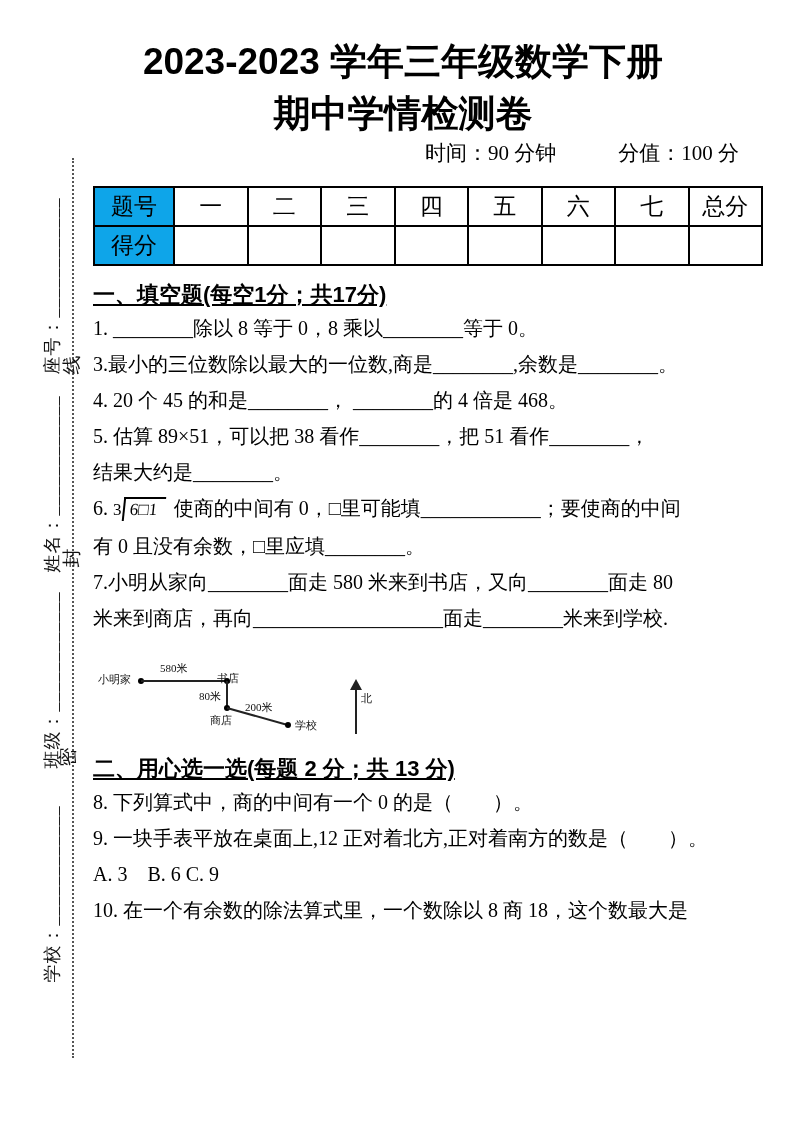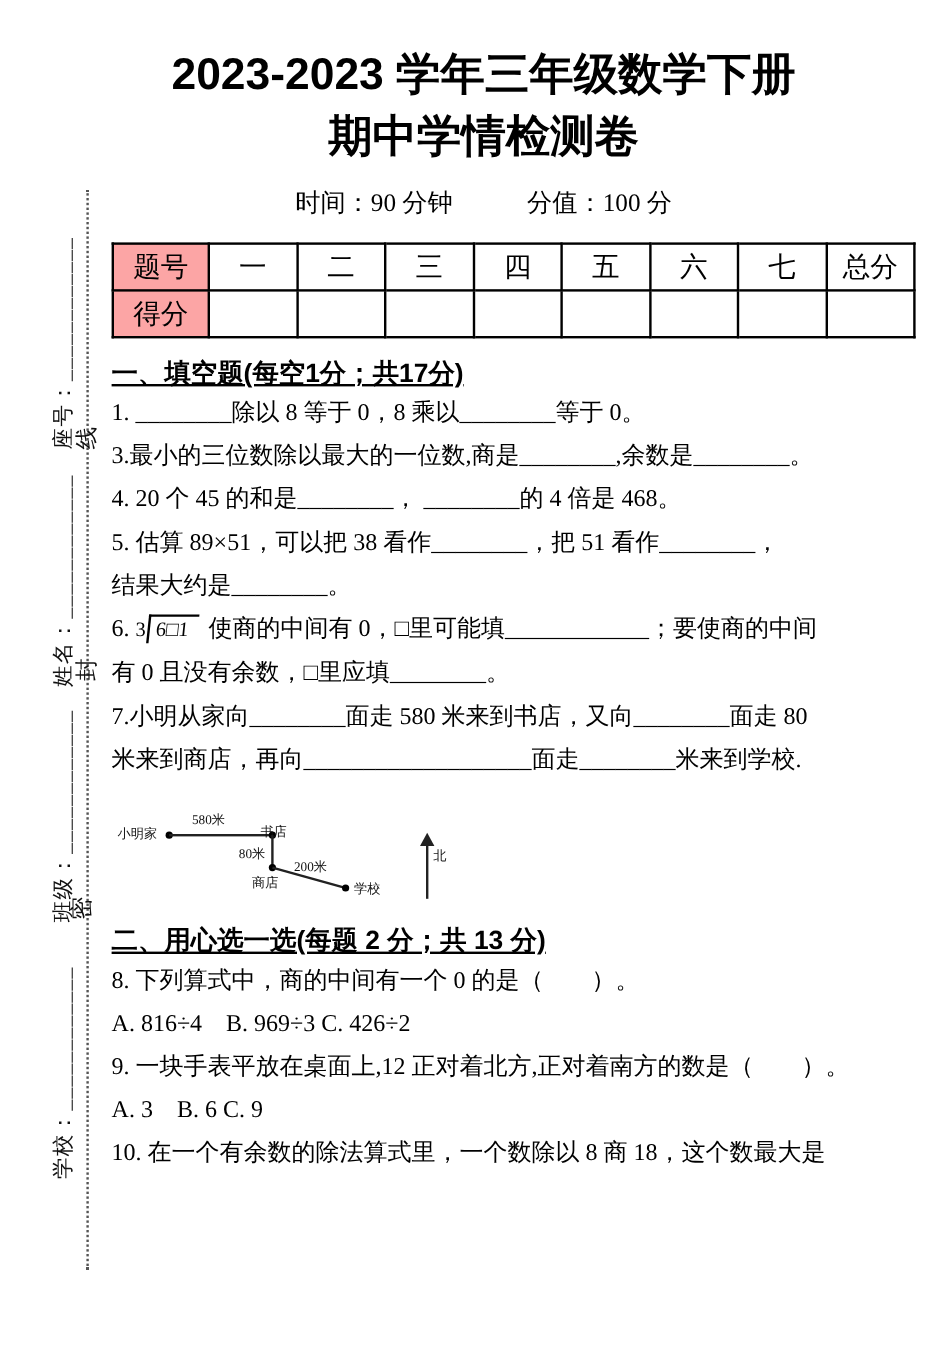--- a/index.html
+++ b/index.html
@@ -18,27 +18,27 @@
                 white-space: nowrap; font-size: 18px; letter-spacing: 1px; color:#111; }
   .seal-char { position: absolute; left: 72px; transform: translate(-50%,-50%) rotate(-90deg);
                font-size: 19px; color:#111; }
 
   
   .content { position: absolute; left: 93px; top: 0; width: 672px; }
   .hdr { position: relative; left: -26px; text-align: center; }
   .title { font-family: "Liberation Sans", "DejaVu Sans", sans-serif;
            font-weight: bold; font-size: 37px; line-height: 52px; }
   .title1 { margin-top: 36px; }
-  .meta { margin-top: 16px; display: flex; justify-content: center; gap: 62px;
+  .meta { display: flex; justify-content: flex-end; gap: 62px;
           font-size: 21px; line-height: 26px; }
 
   table.score-table { border-collapse: collapse; table-layout: fixed; width: 670px; margin-top: 20px; }
   table.score-table td { border: 2px solid #000; height: 39px; text-align: center;
                          font-size: 23px; padding: 0; }
-  table.score-table td.first { width: 80px; background: #fca5a5; }
+  table.score-table td.first { width: 80px; background: #0ea5e9; }
 
   .sec-heading { font-family: "Liberation Sans", "DejaVu Sans", sans-serif;
                  font-weight: bold; font-size: 22px; line-height: 30px; margin-top: 14px; text-decoration: underline; }
   .sec-heading.s2 { margin-top: 12px; }
 
   p.q { font-size: 20px; line-height: 36px; white-space: pre-wrap; }
 
   .divisor { font-size: 17px; }
   .ldiv { display: inline-block; border-top: 2px solid #000; border-left: 2px solid #000;
           padding: 1px 8px 1px 5px; margin: 0 4px 0 1px; font-size: 17px; line-height: 20px;
@@ -135,19 +135,18 @@
       <span class="dot" style="left:195px;top:75px"></span>
       <span class="lbl" style="left:202px;top:68px">学校</span>
       <span class="ln" style="left:262px;top:38px;width:2px;height:46px"></span>
       <span class="n-head" style="left:257px;top:29px"></span>
       <span class="lbl" style="left:268px;top:41px">北</span>
     </div>
 
     <div class="sec-heading s2">二、用心选一选(每题 2 分；共 13 分)</div>
 
     <p class="q">8. 下列算式中，商的中间有一个 0 的是（　　）。</p>
-    <p class="q">A. 816÷4　B. 969÷3 C. 426÷2</p>
     <p class="q">9. 一块手表平放在桌面上,12 正对着北方,正对着南方的数是（　　）。</p>
     <p class="q">A. 3　B. 6 C. 9</p>
     <p class="q">10. 在一个有余数的除法算式里，一个数除以 8 商 18，这个数最大是</p>
 
   </div>
 </div>
 
 </body></html>

